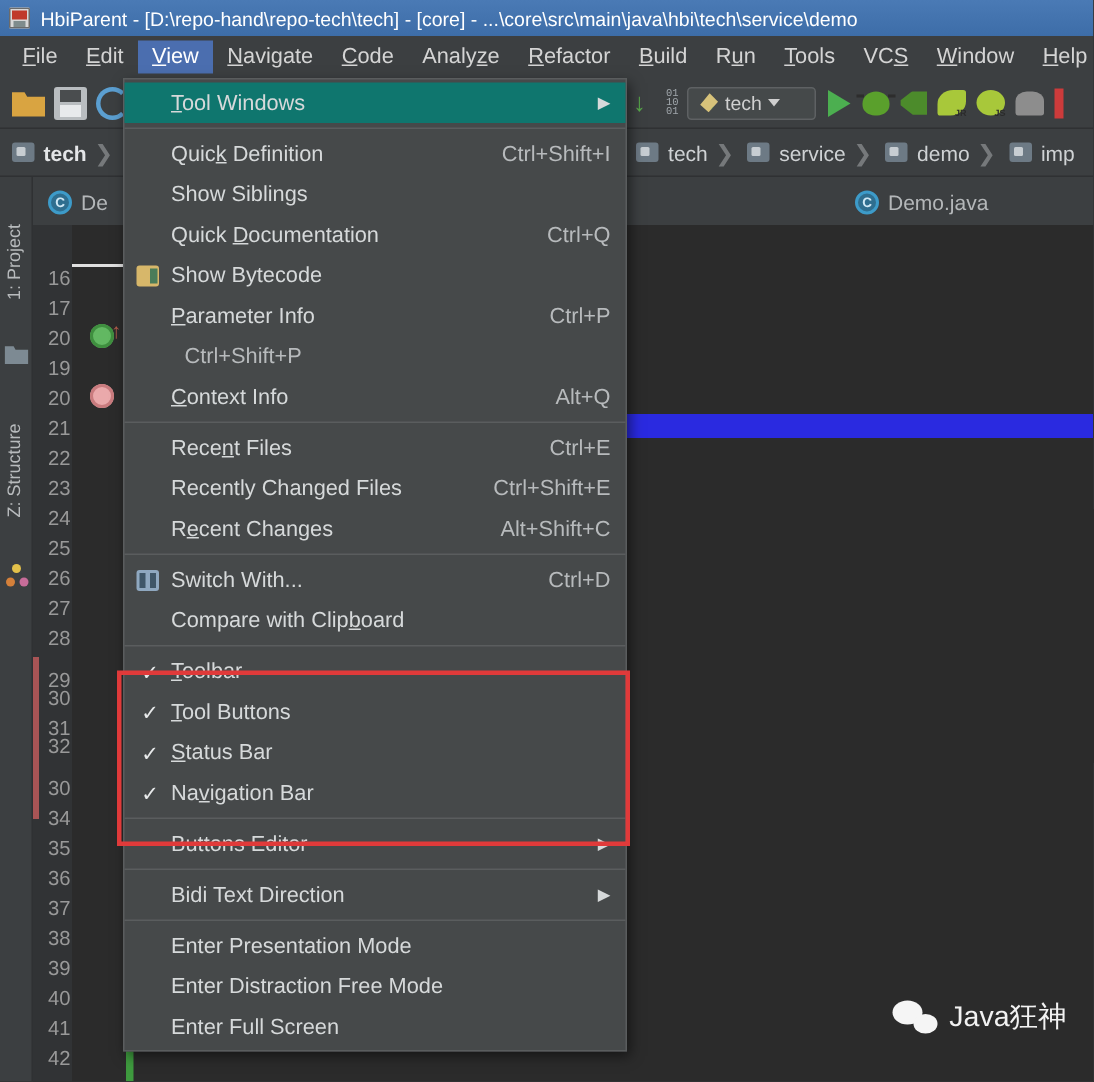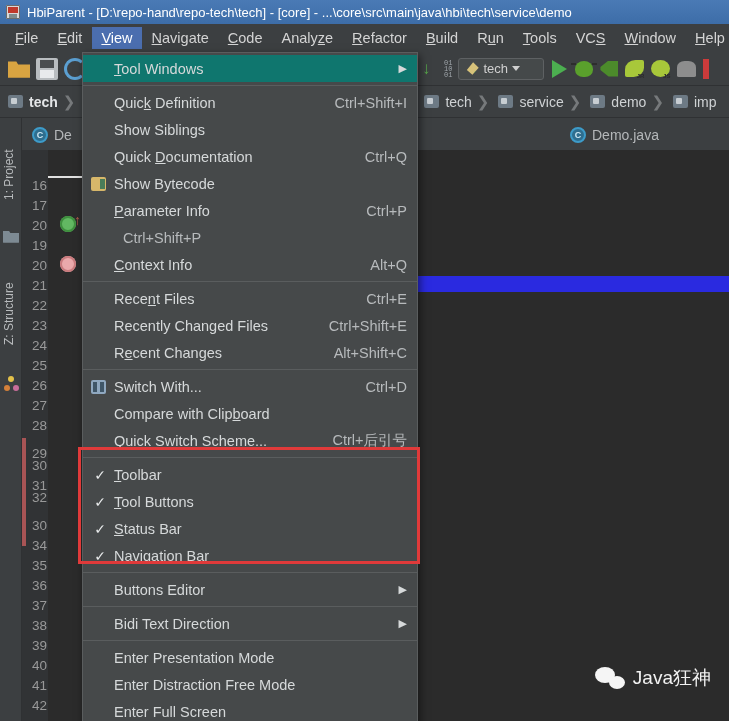--- a/index.html
+++ b/index.html
@@ -438,25 +438,20 @@
         <span class="micon">
           <span class="ic-compare" style="display:block"></span>
         </span>
         <span class="mlabel">Switch With...</span>
         <span class="mkey">Ctrl+D</span>
       </div>
       <div class="mrow">
         <span class="micon"></span>
         <span class="mlabel">Compare with Clip<u>b</u>oard</span>
       </div>
-      <div class="mrow">
-        <span class="micon"></span>
-        <span class="mlabel"><u>Q</u>uick Switch Scheme...</span>
-        <span class="mkey">Ctrl+后引号</span>
-      </div>
       <div class="msep"></div>
       <div class="mrow">
         <span class="mcheck">✓</span>
         <span class="mlabel"><u>T</u>oolbar</span>
       </div>
       <div class="mrow">
         <span class="mcheck">✓</span>
         <span class="mlabel"><u>T</u>ool Buttons</span>
       </div>
       <div class="mrow">

